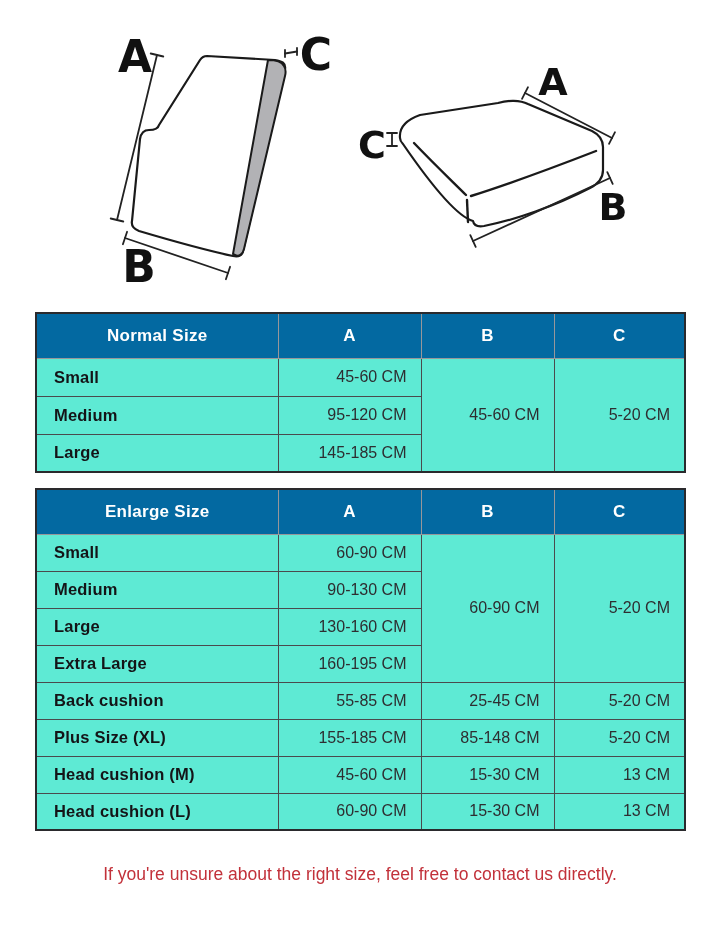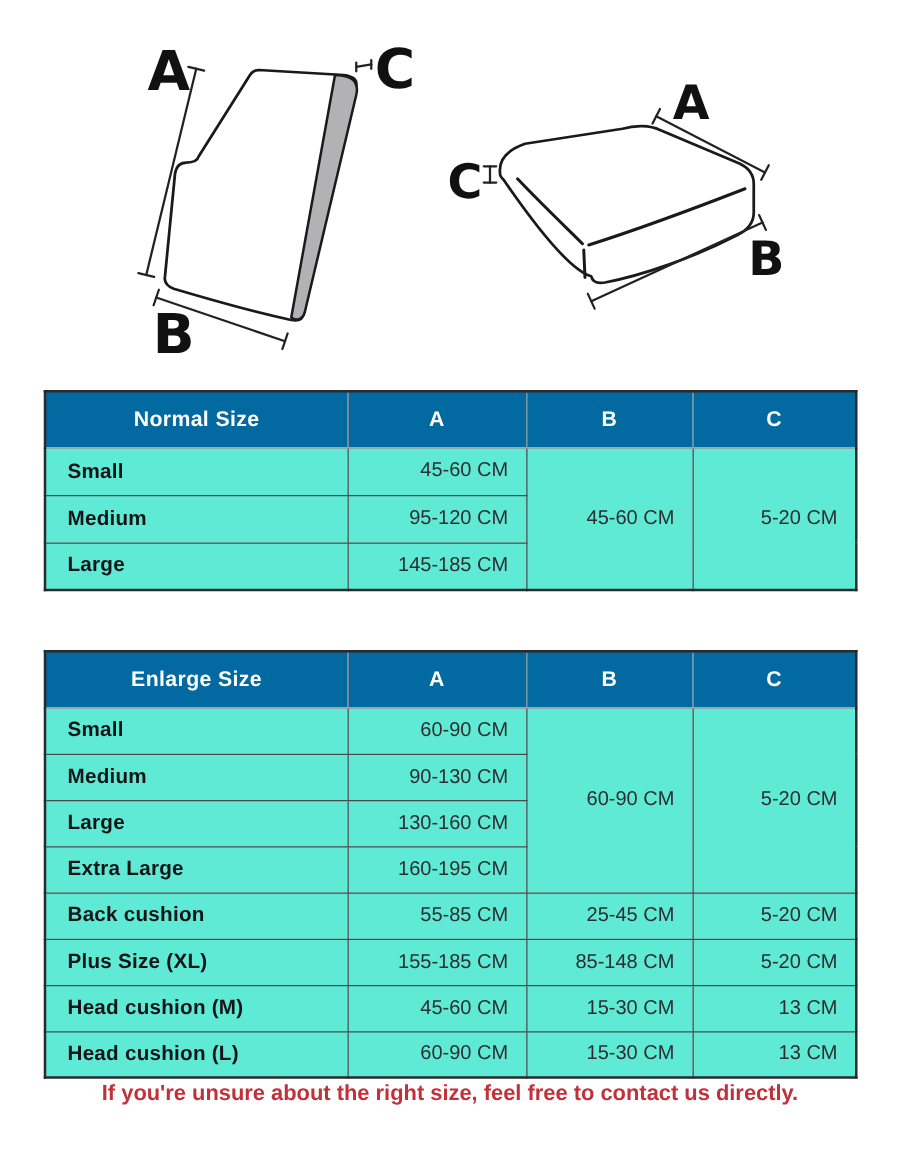--- a/index.html
+++ b/index.html
@@ -30,21 +30,21 @@
   table.size-table {
     position: absolute;
     left: 35px;
     width: 649px;
     border-collapse: collapse;
     table-layout: fixed;
     background: #ffffff;
     border: 2px solid #2a2a2d;
   }
   #normal-table  { top: 312px; }
-  #enlarge-table { top: 488px; margin-top: 32px; }
+  #enlarge-table { top: 488px; }
 
   .size-table th {
     background: #0369a1;
     color: #ffffff;
     font-size: 17px;
     font-weight: 700;
     height: 45px;
     text-align: center;
     border: 1.5px solid #97979a;
     letter-spacing: 0.3px;
@@ -69,21 +69,21 @@
   }
 
   
   .footer-note {
     position: absolute;
     top: 864px;
     left: 0;
     width: 720px;
     text-align: center;
     font-size: 17.5px;
-    font-weight: 700;
+    font-weight: 400;
     color: #c2313a;
   }
 </style>
 </head>
 <body>
 
 <div class="stage">
 
   <svg id="diagram-left" class="diagram" width="244" height="268" viewBox="0 0 244 268">
 

